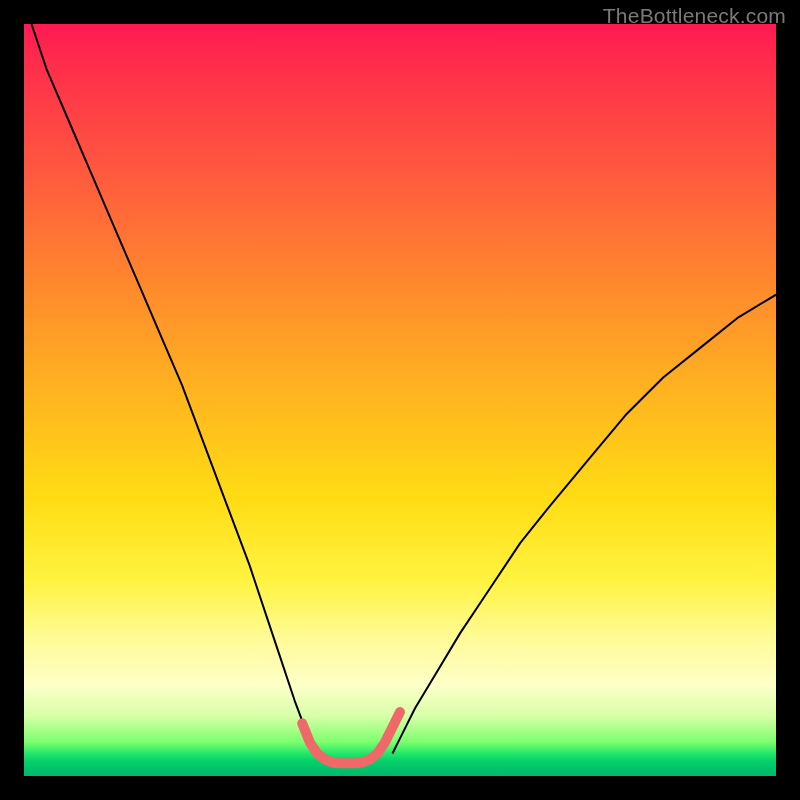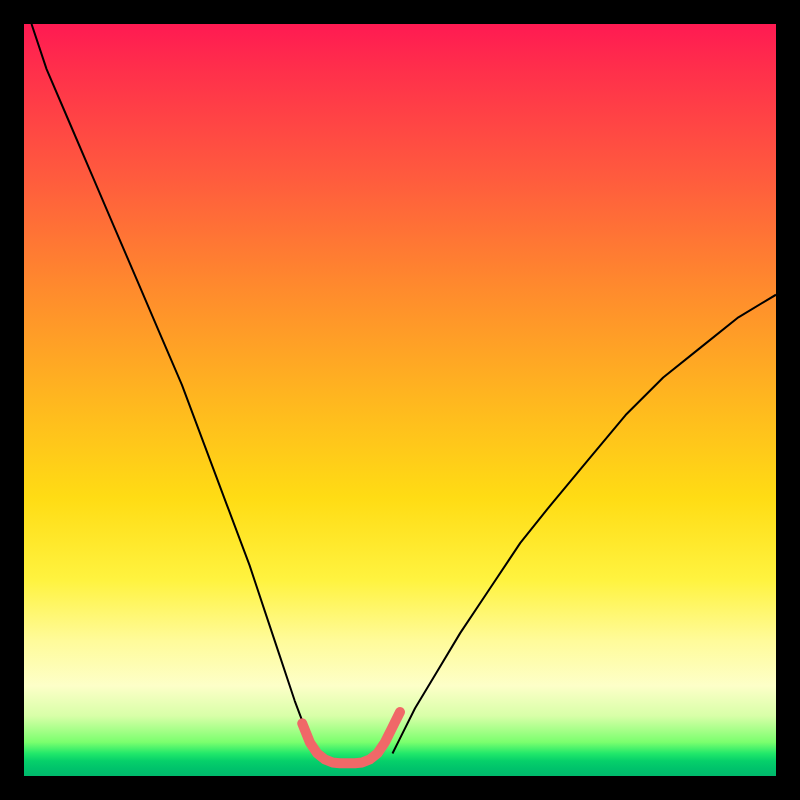--- a/index.html
+++ b/index.html
@@ -74,13 +74,14 @@
     <div class="gradient-bg"></div>
     <svg class="chart" viewBox="0 0 100 100" preserveAspectRatio="none">
       <g id="series-layer">
           <path d="M1.000 0.000 L3.000 6.000 L6.000 13.000 L9.000 20.000 L12.000 27.000 L15.000 34.000 L18.000 41.000 L21.000 48.000 L24.000 56.000 L27.000 64.000 L30.000 72.000 L32.000 78.000 L34.000 84.000 L36.000 90.000 L37.500 94.000 L38.500 97.000" fill="none" stroke="#000000" vector-effect="non-scaling-stroke" stroke-width="2" stroke-linejoin="round"></path>
           <path d="M49.000 97.000 L50.000 95.000 L52.000 91.000 L55.000 86.000 L58.000 81.000 L62.000 75.000 L66.000 69.000 L70.000 64.000 L75.000 58.000 L80.000 52.000 L85.000 47.000 L90.000 43.000 L95.000 39.000 L100.000 36.000" fill="none" stroke="#000000" vector-effect="non-scaling-stroke" stroke-width="2" stroke-linejoin="round"></path>
           <path d="M37.000 93.000 L38.000 95.500 L39.000 97.000 L40.000 97.800 L41.000 98.200 L42.000 98.300 L43.000 98.300 L44.000 98.300 L45.000 98.200 L46.000 97.800 L47.000 97.000 L48.000 95.500 L49.000 93.500 L50.000 91.500" fill="none" stroke="#f06868" vector-effect="non-scaling-stroke" stroke-width="10" stroke-linecap="round" stroke-linejoin="round"></path>
         </g>
     </svg>
   </div>
 
+  <div class="watermark">TheBottleneck.com</div>
 </div>
 
 </body></html>

